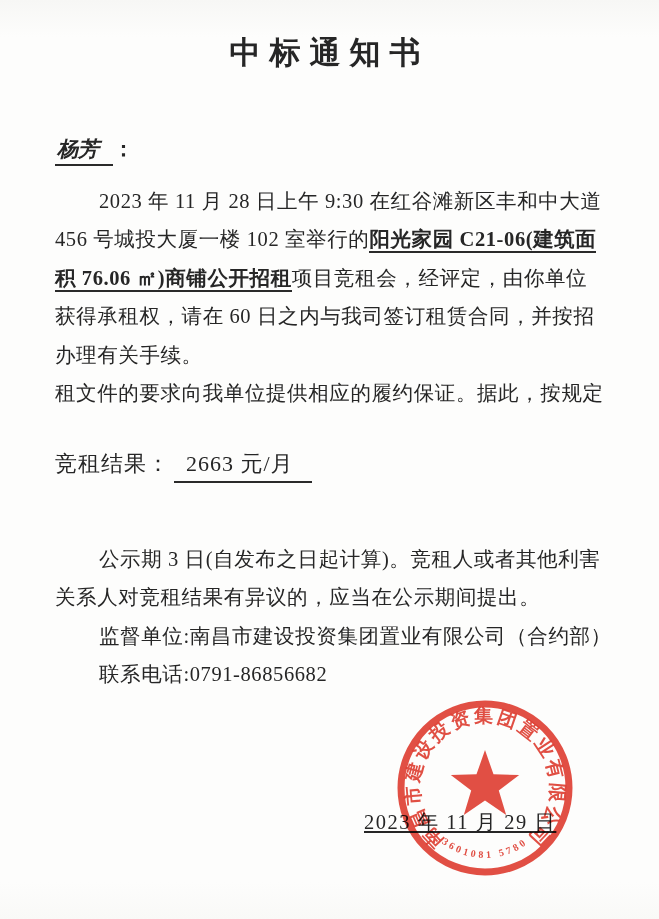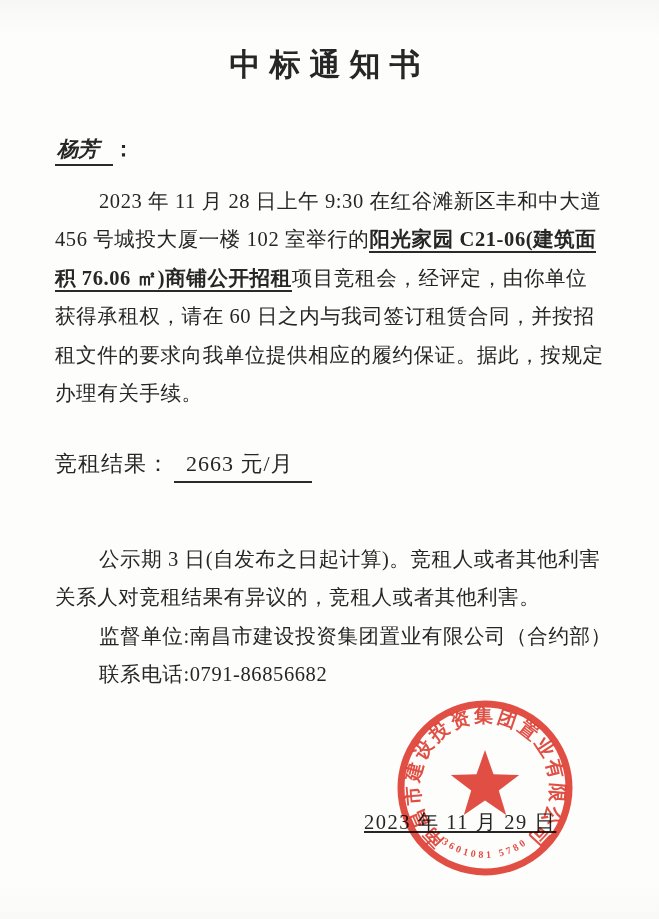--- a/index.html
+++ b/index.html
@@ -7,21 +7,21 @@
   .page{
     position:relative;
     width:659px;height:919px;
     margin:0 auto;
     background:linear-gradient(180deg,#f7f7f5 0%,#fdfdfc 4%,#fdfdfc 96%,#f9f9f7 100%);
     font-family:"Liberation Serif","DejaVu Serif",serif;
     color:#262626;
     overflow:hidden;
   }
   .title{
-    position:absolute;top:44px;left:0;width:100%;
+    position:absolute;top:32px;left:0;width:100%;
     text-align:center;font-size:31px;font-weight:700;letter-spacing:9px;
   }
   .recipient{
     position:absolute;left:55px;top:135px;
     font-size:21px;font-weight:700;
   }
   .recipient .name{
     display:inline-block;
     border-bottom:2px solid #2a2a2a;
     padding:0 14px 1px 2px;
@@ -79,31 +79,31 @@
 
   <div class="recipient">
     <span class="name">杨芳</span><span>：</span>
   </div>
 
   <div class="para1">
     <div class="ln indent"><span>2023 年 11 月 28 日上午 9:30 在红谷滩新区丰和中大道</span></div>
     <div class="ln"><span>456 号城投大厦一楼 102 室举行的</span><span class="useg">阳光家园 C21-06(建筑面</span></div>
     <div class="ln"><span class="useg">积 76.06 ㎡)商铺公开招租</span><span>项目竞租会，经评定，由你单位</span></div>
     <div class="ln"><span>获得承租权，请在 60 日之内与我司签订租赁合同，并按招</span></div>
+    <div class="ln"><span>办理有关手续。</span></div>
     <div class="ln"><span>租文件的要求向我单位提供相应的履约保证。据此，按规定</span></div>
-    <div class="ln"><span>办理有关手续。</span></div>
   </div>
 
   <div class="result">
     <span>竞租结果：</span><span class="value">2663 元/月</span>
   </div>
 
   <div class="para2">
     <div class="ln indent"><span>公示期 3 日(自发布之日起计算)。竞租人或者其他利害</span></div>
-    <div class="ln"><span>关系人对竞租结果有异议的，竞租人或者其他利害。</span></div>
+    <div class="ln"><span>关系人对竞租结果有异议的，应当在公示期间提出。</span></div>
     <div class="ln indent"><span>监督单位:南昌市建设投资集团置业有限公司（合约部）</span></div>
     <div class="ln indent"><span>联系电话:0791-86856682</span></div>
   </div>
 
 
   <div class="datefoot">2023 年 11 月 29 日</div>
 
   <svg class="seal" viewBox="0 0 190 190" xmlns="http://www.w3.org/2000/svg">
     <defs>
       <path id="sealTopArc" d="M 54.4 147.0 A 66 66 0 1 1 135.6 147.0" fill="none"></path>

